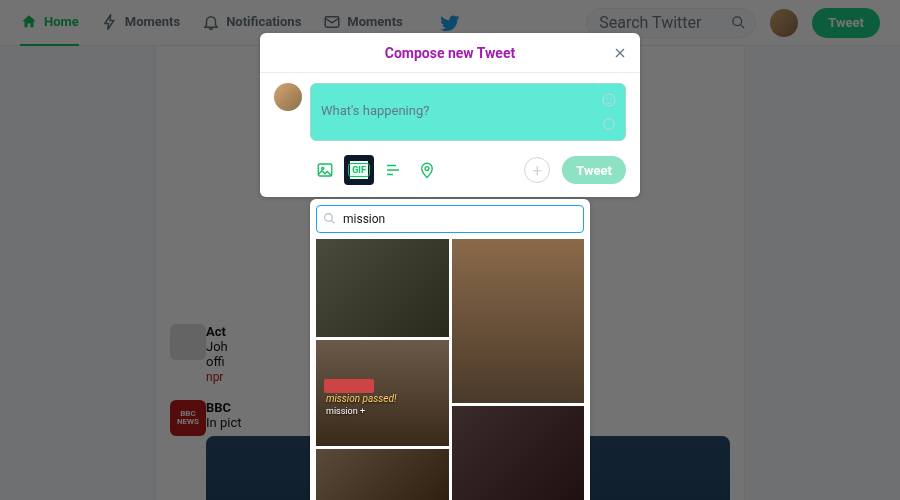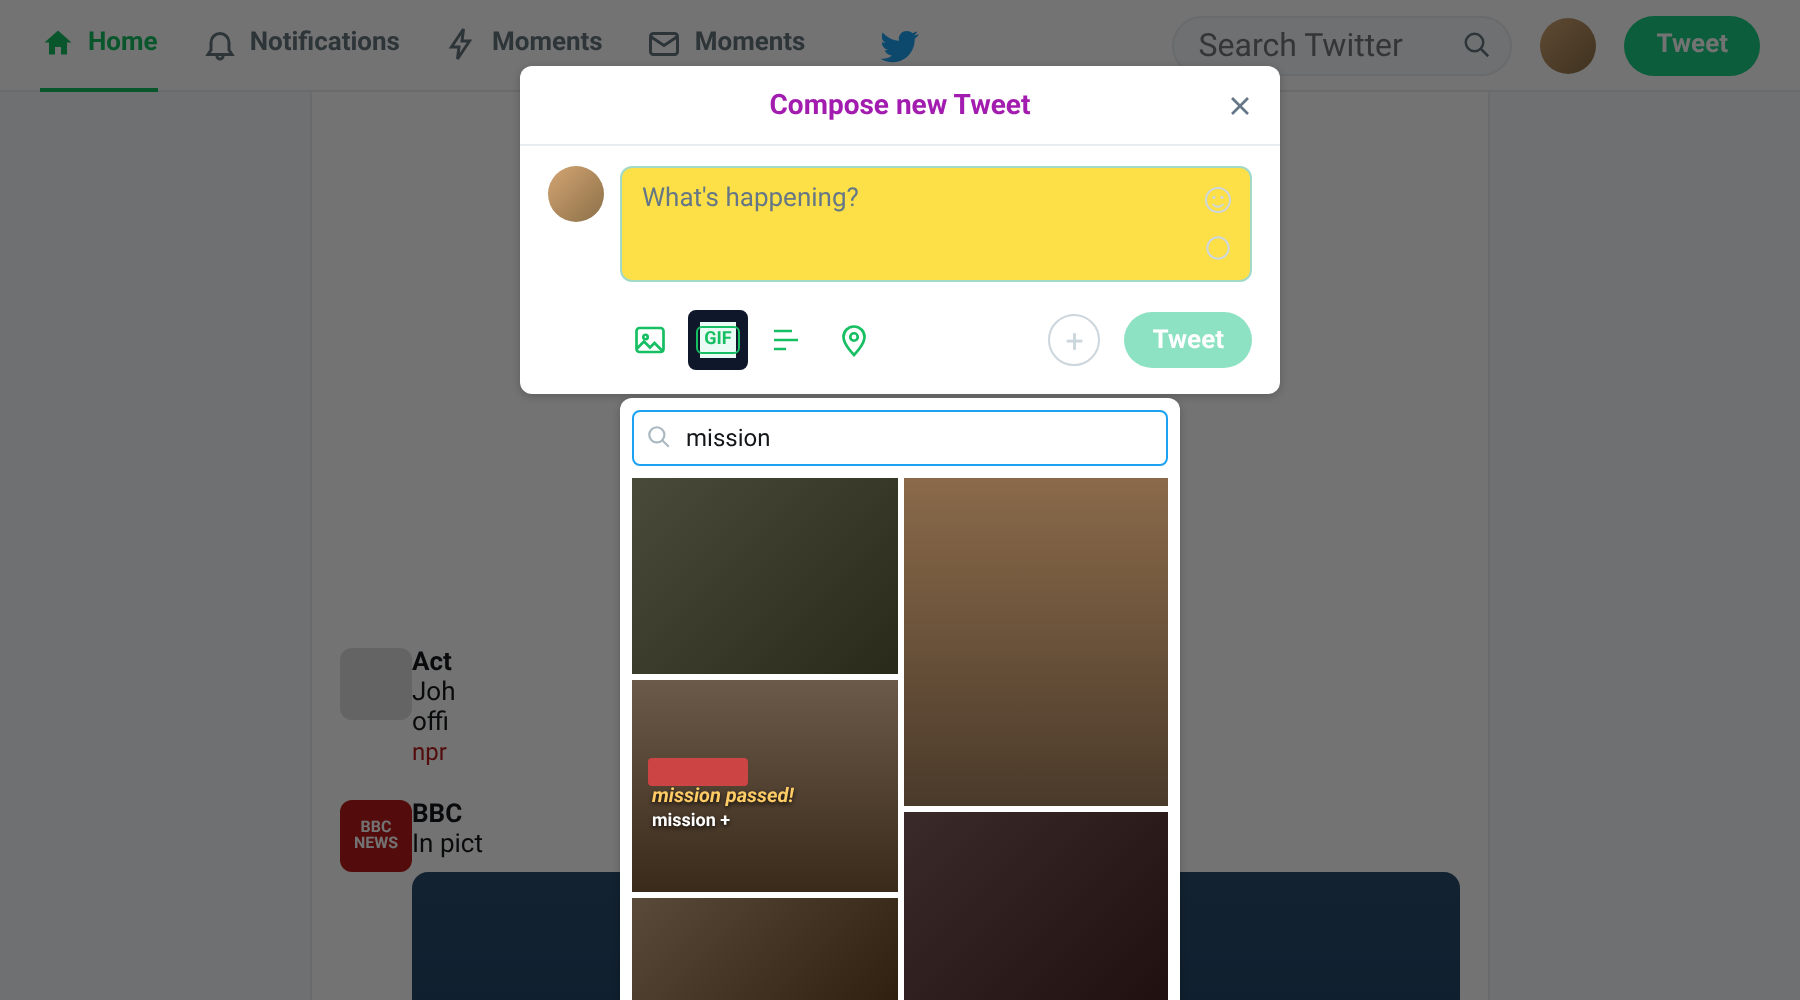--- a/index.html
+++ b/index.html
@@ -24,39 +24,39 @@
 .bg-txt{font-size:13px;color:#14171a}
 .bg-txt .sub{color:#b91c1c;font-size:12px}
 .bg-img{width:100%;height:180px;background:linear-gradient(180deg,#2a4d6e,#1a3a5c);border-radius:8px;margin-top:6px}
 .dim{position:absolute;inset:0;background:rgba(0,0,0,.55);z-index:5}
 .modal-stack{position:absolute;top:33px;left:50%;transform:translateX(-50%);z-index:10;width:380px}
 .modal{background:#fff;border-radius:6px;box-shadow:0 1px 4px rgba(0,0,0,.2)}
 .modal-hd{display:flex;align-items:center;justify-content:center;height:40px;border-bottom:1px solid #e6ecf0;position:relative;font-size:14px;font-weight:700;color:#a21caf}
 .close{position:absolute;right:12px;top:12px;width:16px;height:16px;cursor:pointer;color:#657786}
 .compose-body{padding:10px 14px 8px;display:flex;gap:8px}
 .compose-av{width:28px;height:28px;border-radius:50%;background:linear-gradient(135deg,#d4a574,#8b6f47);flex-shrink:0}
-.compose-box{flex:1;border:1px solid #a3d9c9;border-radius:6px;min-height:58px;padding:8px 30px 8px 10px;font-size:13px;color:#657786;position:relative;background:#fde047}
+.compose-box{flex:1;border:1px solid #a3d9c9;border-radius:6px;min-height:58px;padding:19px 30px 8px 10px;font-size:13px;color:#657786;position:relative;background:#5eead4}
 .compose-box svg{position:absolute;right:8px;color:#ccd6dd;width:16px;height:16px}
 .emoji-ic{top:8px}
 .circle-ic{bottom:8px}
 .compose-bar{display:flex;align-items:center;padding:6px 14px 12px 50px;gap:4px}
 .tool{width:30px;height:30px;display:flex;align-items:center;justify-content:center;border-radius:4px;color:#17bf63;cursor:pointer}
 .tool.sel{border:6px solid #0f172a;background:#eafaf4}
 .tool svg{width:18px;height:18px}
 .gif-badge{font-size:9px;font-weight:700;border:1.5px solid #17bf63;border-radius:3px;padding:1px 3px;color:#17bf63}
 .plus{margin-left:auto;width:26px;height:26px;border:1px solid #ccd6dd;border-radius:50%;display:flex;align-items:center;justify-content:center;color:#ccd6dd;font-size:16px}
 .tweet-submit{background:#8ee2c4;color:#fff;border:none;border-radius:16px;height:28px;padding:0 14px;font-size:13px;font-weight:700;margin-left:8px;cursor:default}
 .gif-panel{background:#fff;border-radius:6px;margin-top:2px;box-shadow:0 1px 4px rgba(0,0,0,.2);padding:6px 6px 0;width:280px;margin-left:auto;margin-right:auto;position:relative;left:0}
 .gif-panel-wrap{display:flex;justify-content:center}
 .gif-search{border:1px solid #1da1f2;border-radius:4px;height:28px;width:100%;padding:0 8px 0 26px;font-size:12px;color:#14171a;outline:none}
 .gif-search-wrap{position:relative;margin-bottom:6px}
 .gif-search-wrap svg{position:absolute;left:7px;top:7px;width:13px;height:13px;color:#aab8c2}
 .gif-grid{display:flex;gap:3px;height:320px;overflow:hidden;position:relative}
 .gif-col{flex:1;display:flex;flex-direction:column;gap:3px}
-.gif{width:100%;border-radius:0;position:relative;display:flex;align-items:flex-end;justify-content:center;color:#fff;font-weight:700;font-size:12px;text-shadow:0 1px 2px rgba(0,0,0,.8);padding-bottom:4px}
+.gif{width:100%;border-radius:0;position:relative;display:flex;align-items:flex-end;justify-content:center;color:#fff;font-weight:400;font-size:12px;text-shadow:0 1px 2px rgba(0,0,0,.8);padding-bottom:4px}
 .g1{height:98px;background:linear-gradient(135deg,#4a4a3a,#2a2a1a)}
 .g2{height:106px;background:linear-gradient(180deg,#6b5a4a,#3a2a1a);position:relative}
 .g2::after{content:"";position:absolute;left:8px;bottom:50%;width:50px;height:14px;background:#c44;border-radius:2px}
 .g3{height:76px;background:linear-gradient(135deg,#5a4a3a,#2a1a0a)}
 .g4{height:164px;background:linear-gradient(180deg,#8a6a4a,#4a3a2a)}
 .g5{height:146px;background:linear-gradient(135deg,#3a2a2a,#1a0a0a)}
 @keyframes blink{50%{border-color:transparent}}
 </style>
 </head>
 <body>
@@ -64,29 +64,29 @@
 <div class="topbar">
   <div class="nav">
     <div class="nav-item active">
       <svg viewBox="0 0 24 24" fill="currentColor">
           <path d="M12 3l9 8h-3v8h-4v-5h-4v5H6v-8H3z"></path>
         </svg>
       <span>Home</span>
     </div>
     <div class="nav-item">
       <svg viewBox="0 0 24 24" fill="none" stroke="currentColor" stroke-width="2">
+          <path d="M13 2L5 14h5l-1 8 8-12h-5z"></path>
+        </svg>
+      <span>Moments</span>
+    </div>
+    <div class="nav-item">
+      <svg viewBox="0 0 24 24" fill="none" stroke="currentColor" stroke-width="2">
           <path d="M18 16v-5a6 6 0 10-12 0v5l-2 3h16zM10 20a2 2 0 004 0"></path>
         </svg>
       <span>Notifications</span>
-    </div>
-    <div class="nav-item">
-      <svg viewBox="0 0 24 24" fill="none" stroke="currentColor" stroke-width="2">
-          <path d="M13 2L5 14h5l-1 8 8-12h-5z"></path>
-        </svg>
-      <span>Moments</span>
     </div>
     <div class="nav-item">
       <svg viewBox="0 0 24 24" fill="none" stroke="currentColor" stroke-width="2">
           <rect x="3" y="5" width="18" height="14" rx="2"></rect>
           <path d="M3 7l9 6 9-6"></path>
         </svg>
       <span>Moments</span>
     </div>
   </div>
   <svg class="logo" width="20" height="20" viewBox="0 0 24 24" fill="#1da1f2">

